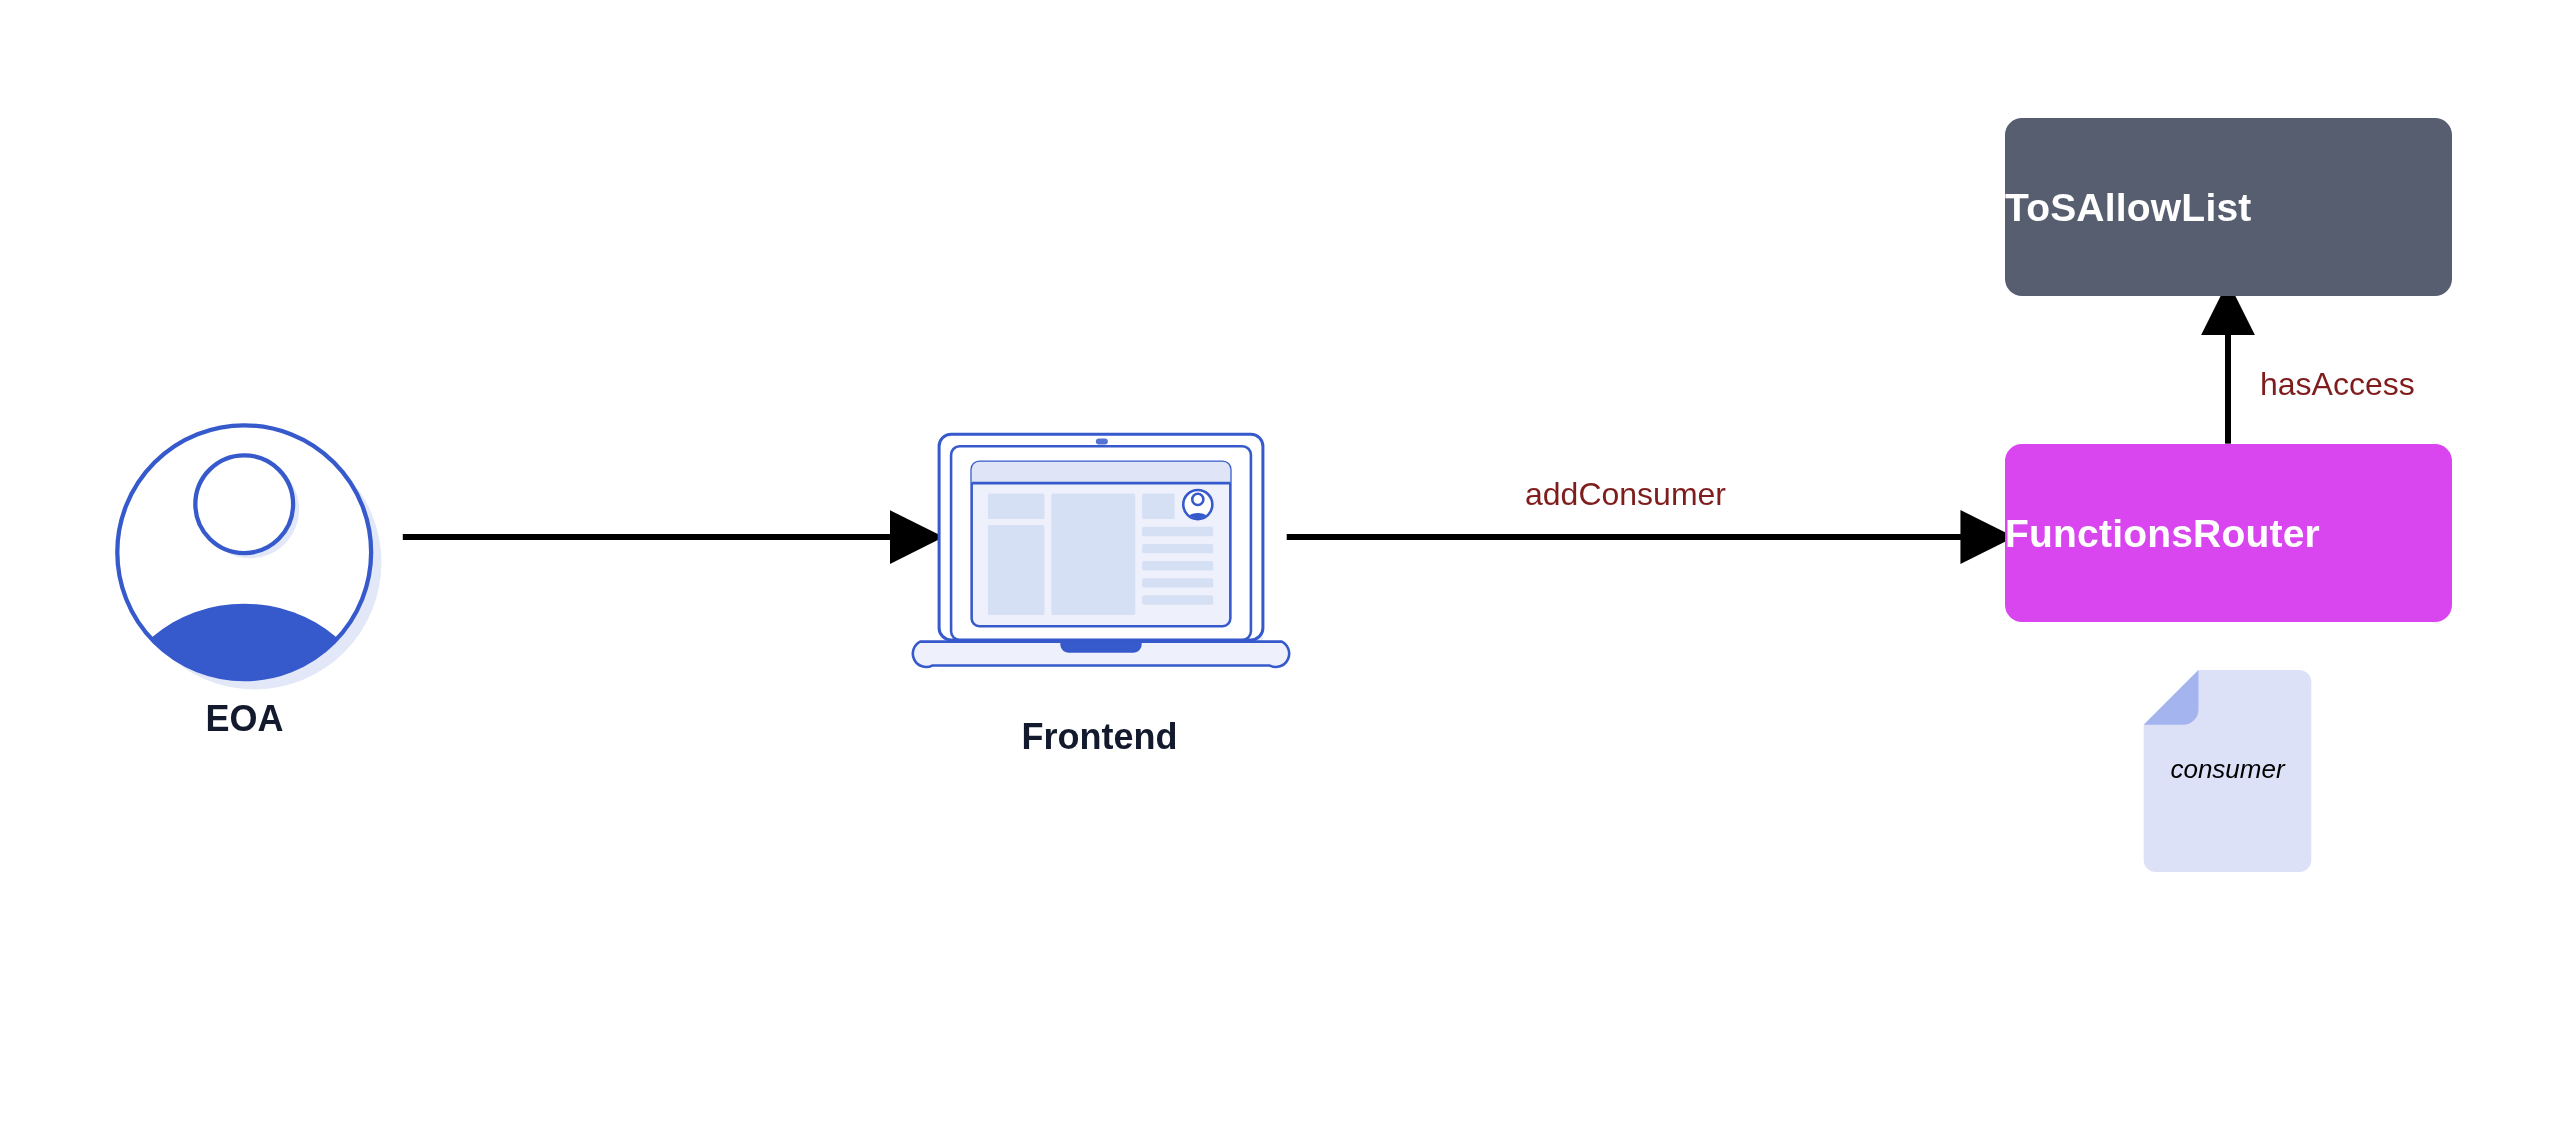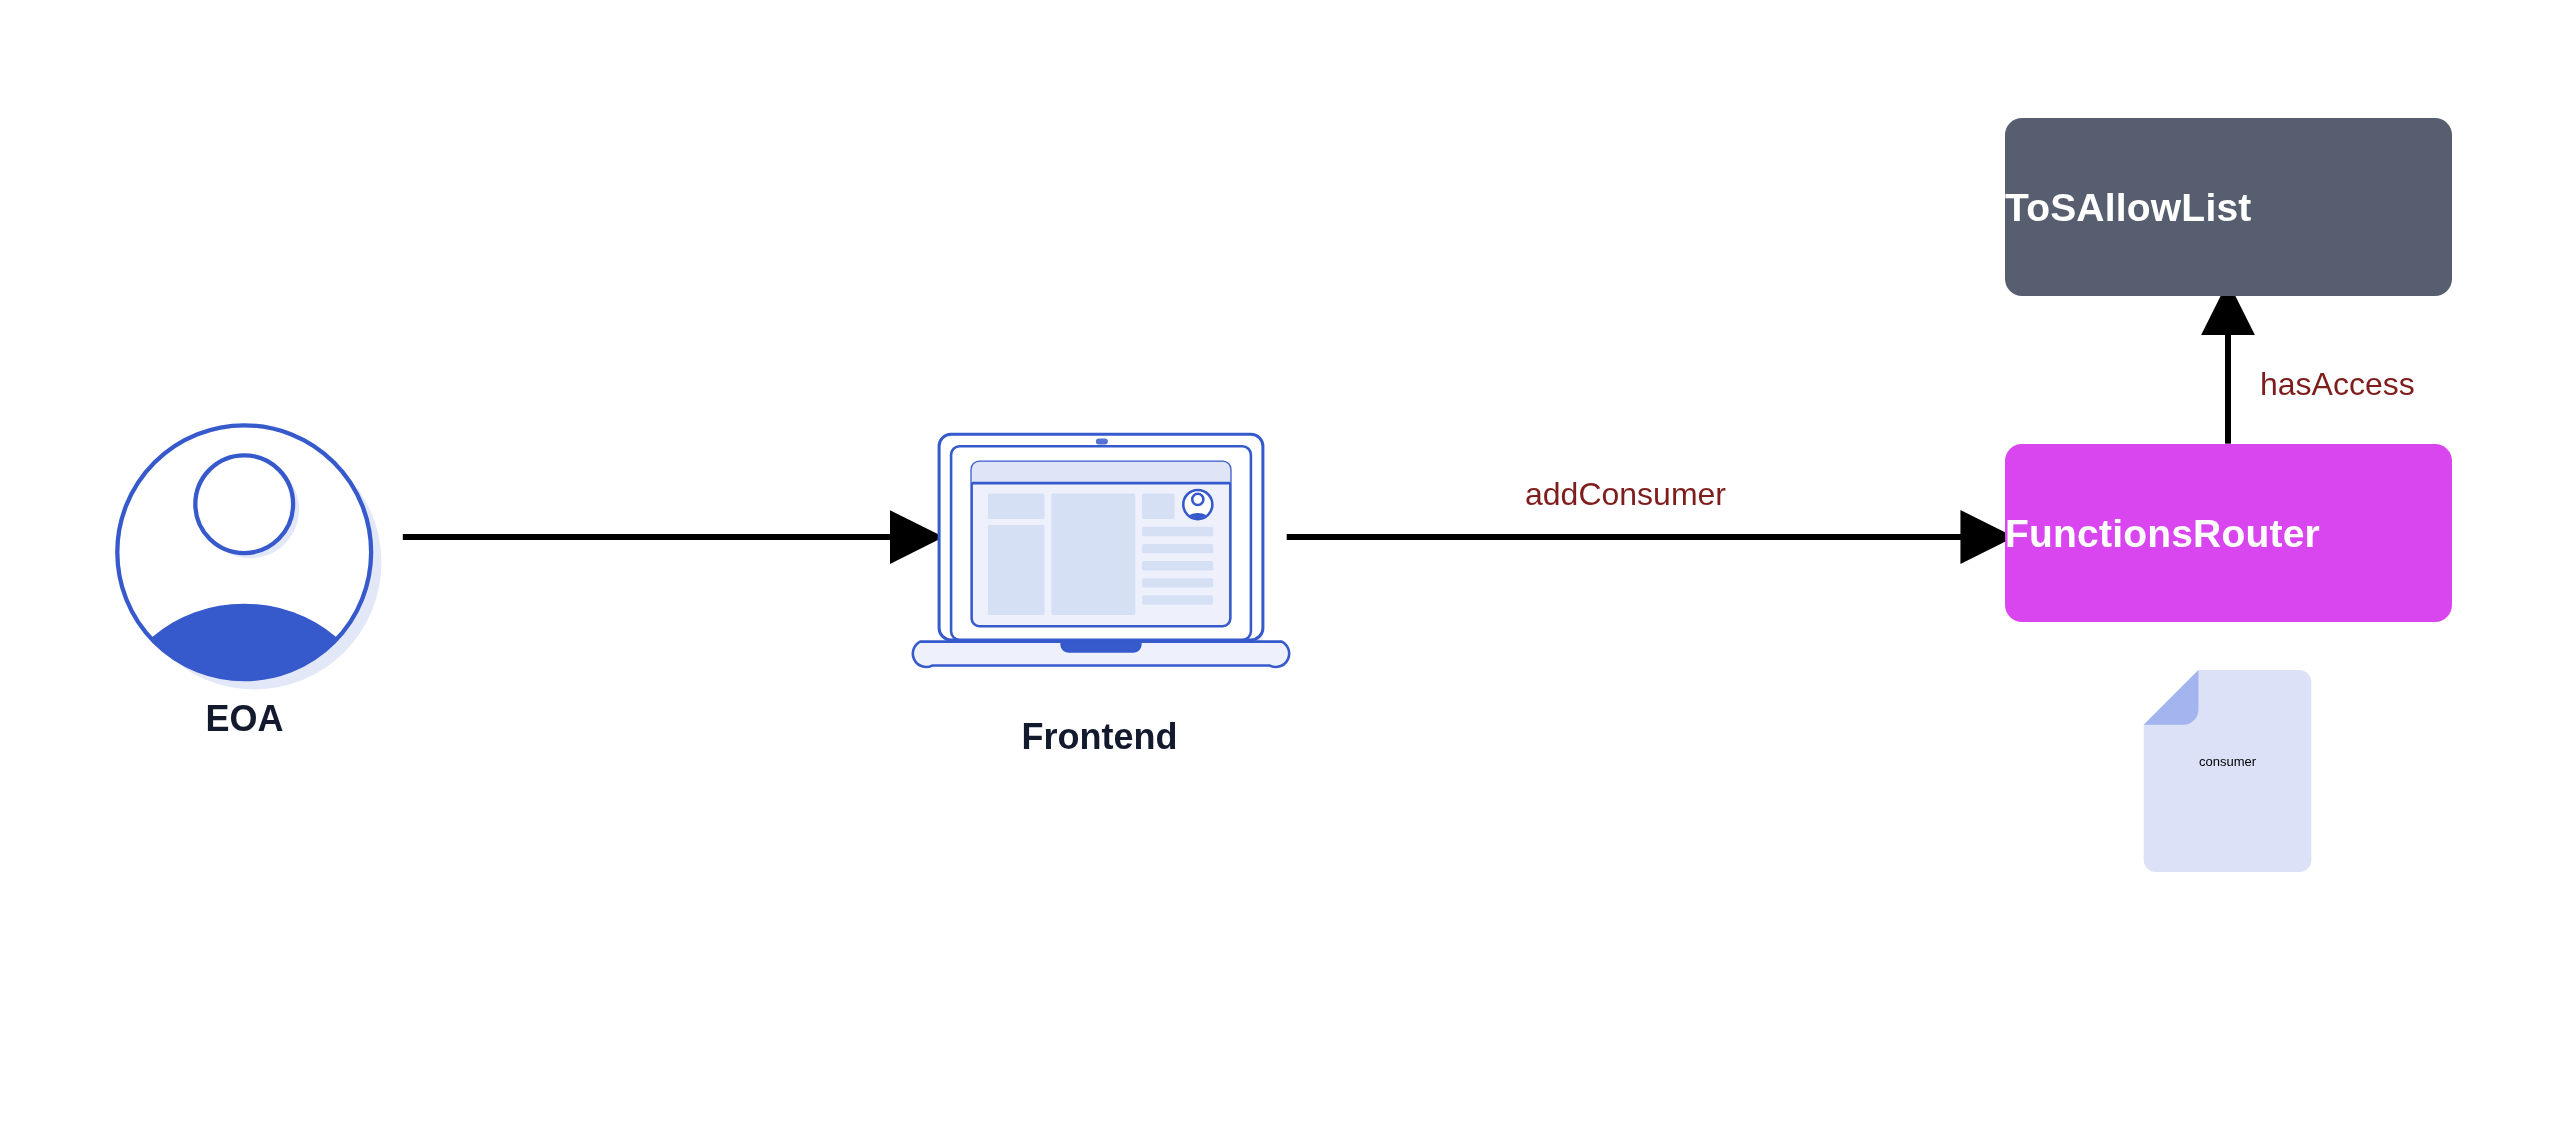--- a/index.html
+++ b/index.html
@@ -133,23 +133,24 @@
     top: 668px;
     width: 171px;
     height: 206px;
   }
   #doc-text-consumer {
     position: absolute;
     left: 2142px;
     top: 754px;
     width: 171px;
     text-align: center;
-    font-size: 13px;
+    font-size: 26px;
     color: #000000;
     white-space: nowrap;
+    font-style: italic;
   }
 </style>
 </head>
 <body>
 
 <div id="canvas">
 
   <svg id="svg-arrows" viewBox="0 0 3007 1331" xmlns="http://www.w3.org/2000/svg">
     <defs>
       <marker id="arrowhead-right" markerWidth="9" markerHeight="9" refX="0.2" refY="4.5" orient="auto" markerUnits="strokeWidth">

